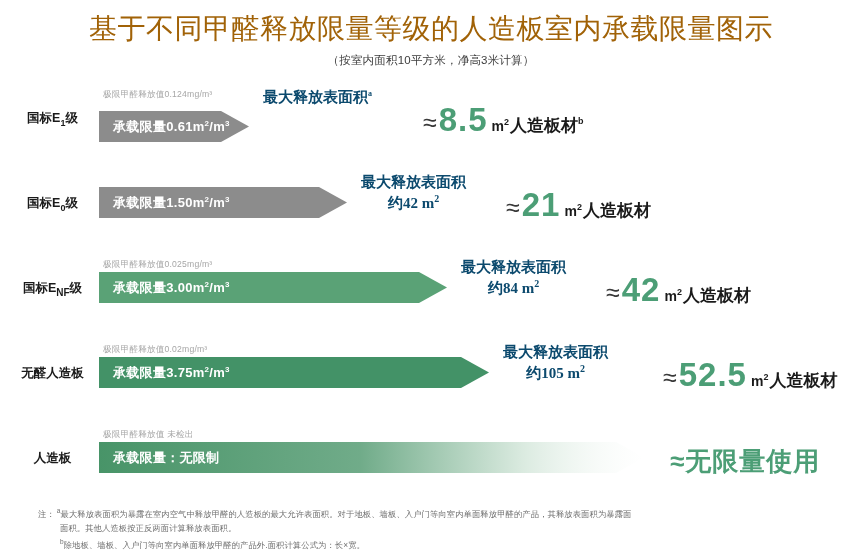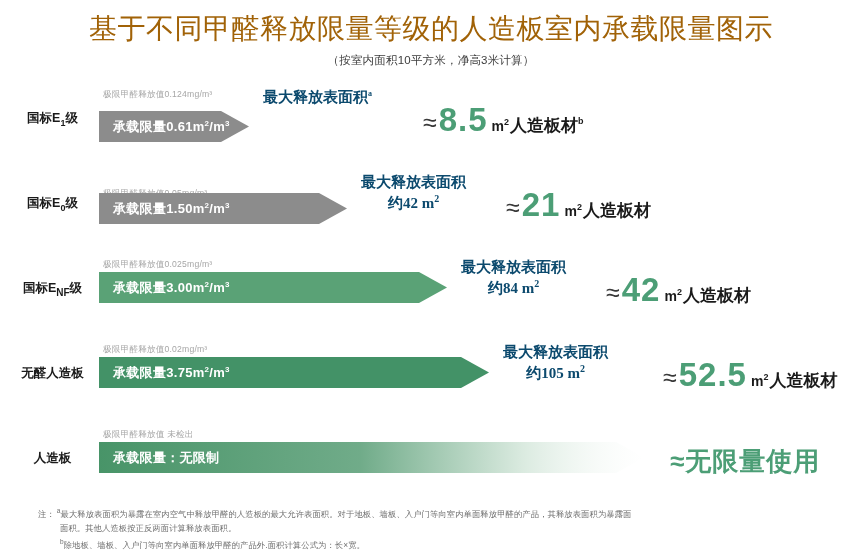--- a/index.html
+++ b/index.html
@@ -194,21 +194,21 @@
       <div class="right" style="top: 23px; left: 423px;">
         <span class="approx">≈</span>
         <span class="bignum">8.5</span>
         <span class="unit">m<span class="sq">2</span></span>
         <span class="matter">人造板材<sup>b</sup></span>
       </div>
     </div>
     <div class="row">
       <div class="row-label" style="top: 30px;">国标E<sub>0</sub>级</div>
       <div class="cap" style="top: 23px;">极限甲醛释放值0.05mg/m³</div>
-      <div class="bar-wrap" style="top: 28px; width: 248px;">
+      <div class="bar-wrap" style="top: 22px; width: 248px;">
         <svg width="248" height="31" viewBox="0 0 248 31" style="position: absolute; left: 0px; top: 0px;">
           <polygon points="0,0 220,0 248,15.5 220,31 0,31" fill="#8c8c8c"></polygon>
         </svg>
         <div class="bar">
           <div class="bar-text">承载限量1.50m<span class="sup">2</span>/m<span class="sup">3</span></div>
         </div>
       </div>
       <div class="mid" style="left: 361px; top: 7px;">
         <div>最大释放表面积</div>
         <div class="l2">约42 m<span class="sq">2</span></div>

